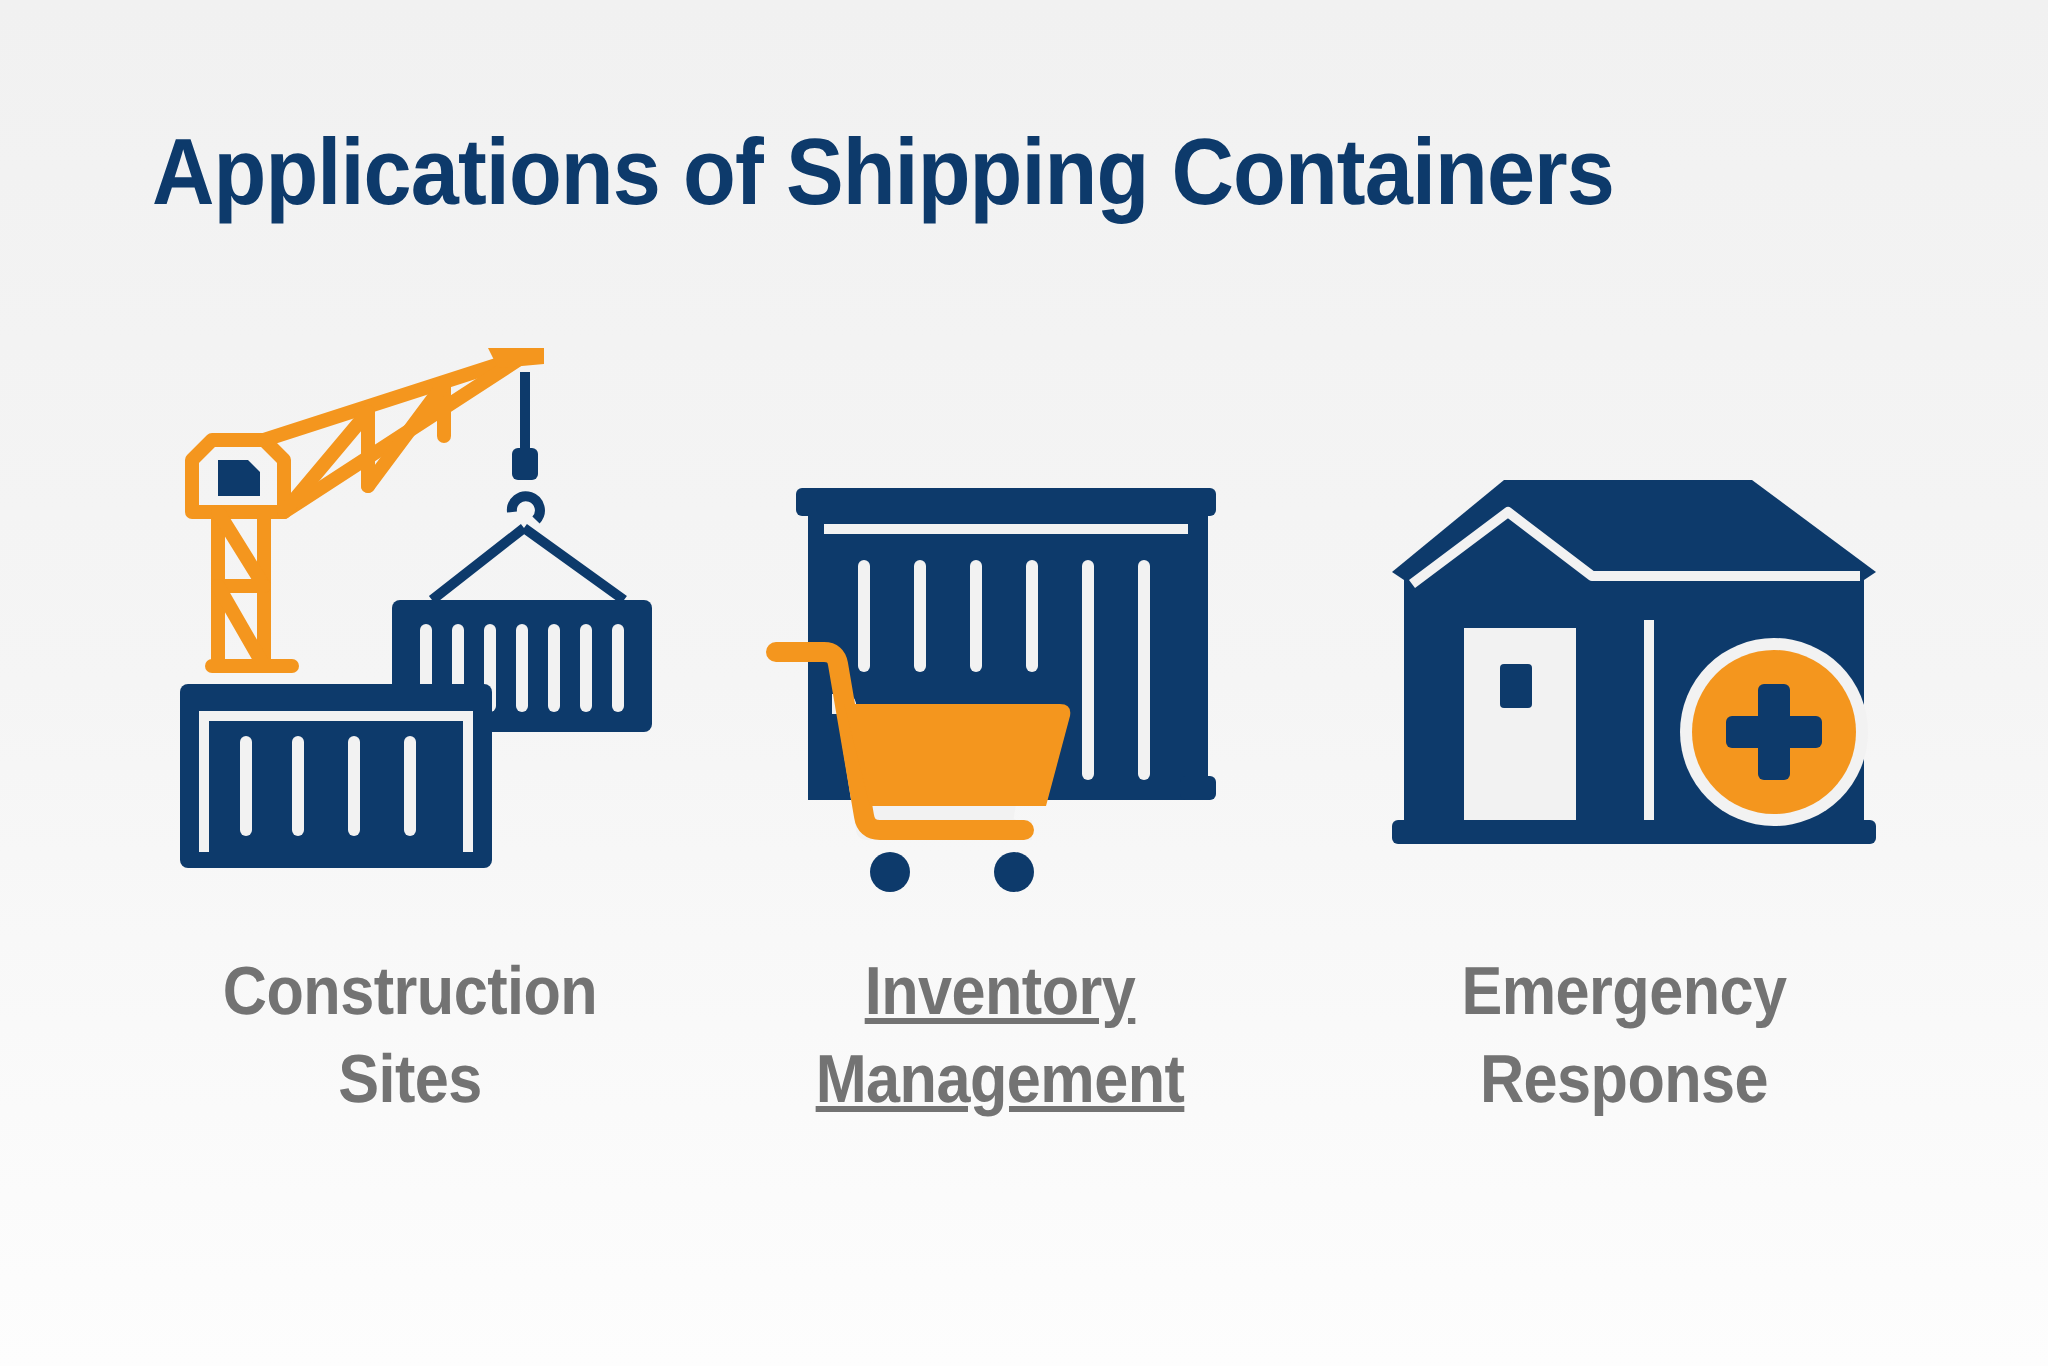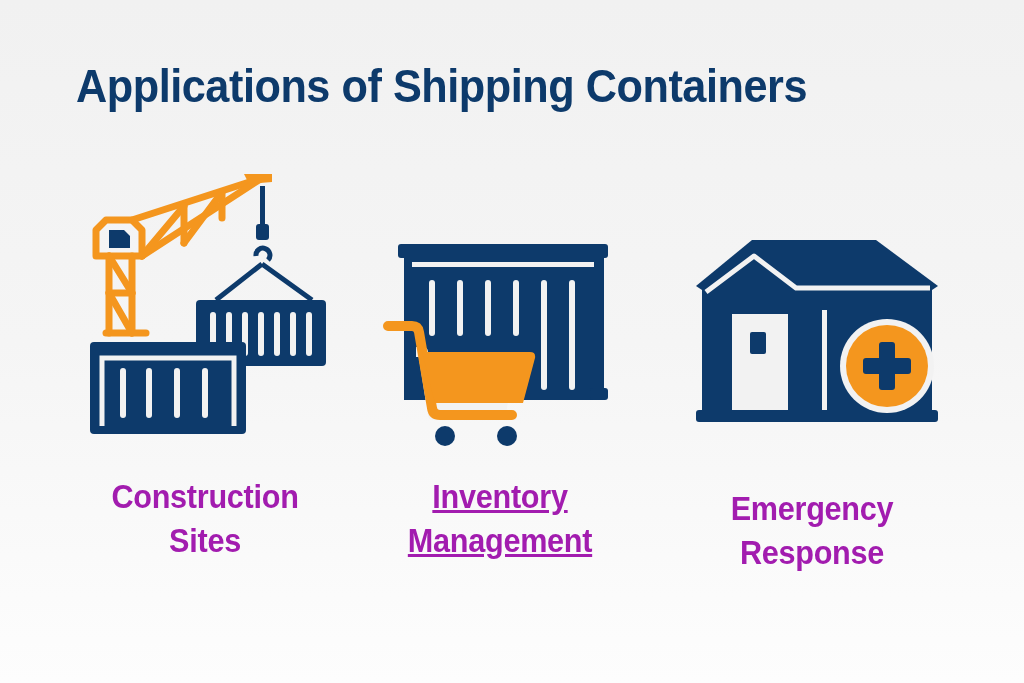--- a/index.html
+++ b/index.html
@@ -11,21 +11,21 @@
     }
     .title {
       position: absolute; left: 76px; top: 58px;
       font-size: 47px; font-weight: bold; color: #0d3a6b;
       letter-spacing: -0.5px; white-space: nowrap;
       transform: scaleX(0.92); transform-origin: left center;
     }
     .icon { position: absolute; }
     .label {
       position: absolute; width: 300px; text-align: center;
-      font-size: 34px; font-weight: bold; color: #a21caf;
+      font-size: 34px; font-weight: bold; color: #737373;
       line-height: 44px; letter-spacing: -0.3px;
     }
     .label span { display: block; transform: scaleX(0.9); }
   </style>
 </head>
 <body>
 
 <div class="title">Applications of Shipping Containers</div>
 
 <div class="icon" style="left:84px; top:168px; width:250px; height:270px;">
@@ -127,16 +127,16 @@
 
     <rect x="40" y="80" width="56" height="96" fill="#f2f2f2"></rect>
     <rect x="58" y="98" width="16" height="22" rx="2" fill="#0d3a6b"></rect>
 
     <circle cx="195" cy="132" r="47" fill="#f2f2f2"></circle>
     <circle cx="195" cy="132" r="41" fill="#f4961e"></circle>
     <rect x="187" y="108" width="16" height="48" rx="3" fill="#0d3a6b"></rect>
     <rect x="171" y="124" width="48" height="16" rx="3" fill="#0d3a6b"></rect>
   </svg>
 </div>
-<div class="label" style="left:662px; top:474px;margin-top:12px;">
+<div class="label" style="left:662px; top:474px;">
   <span>Emergency</span>
   <span>Response</span>
 </div>
 
 </body></html>

